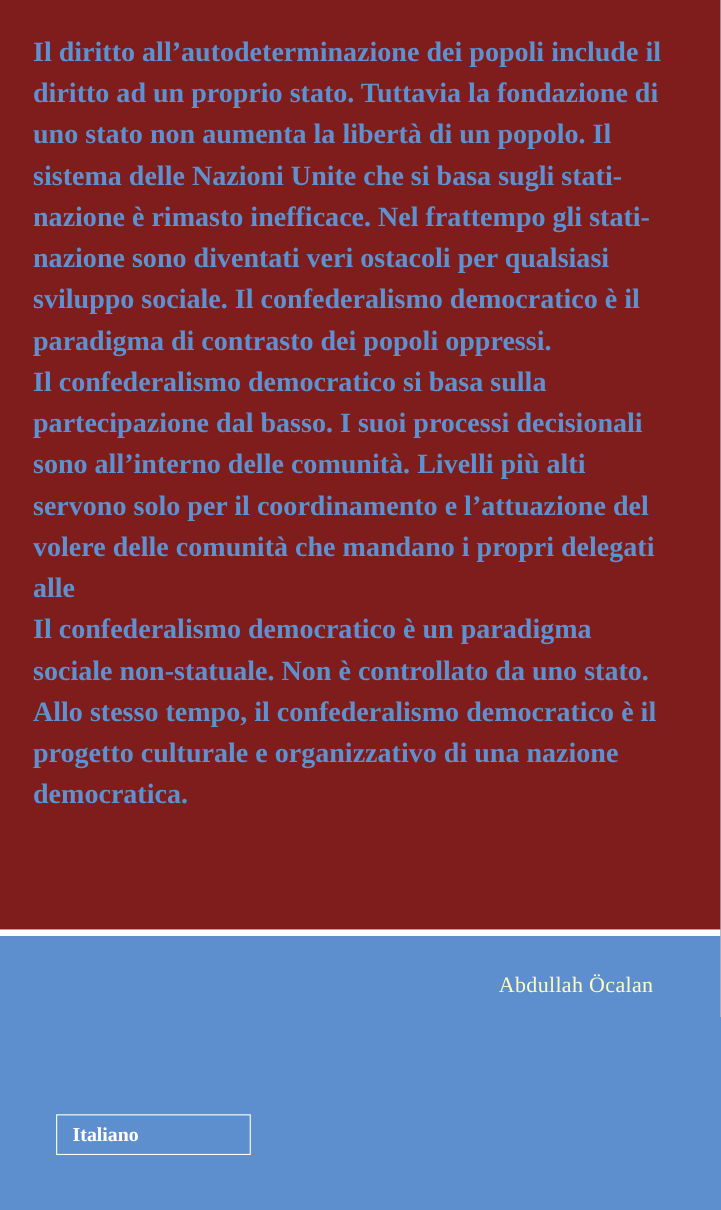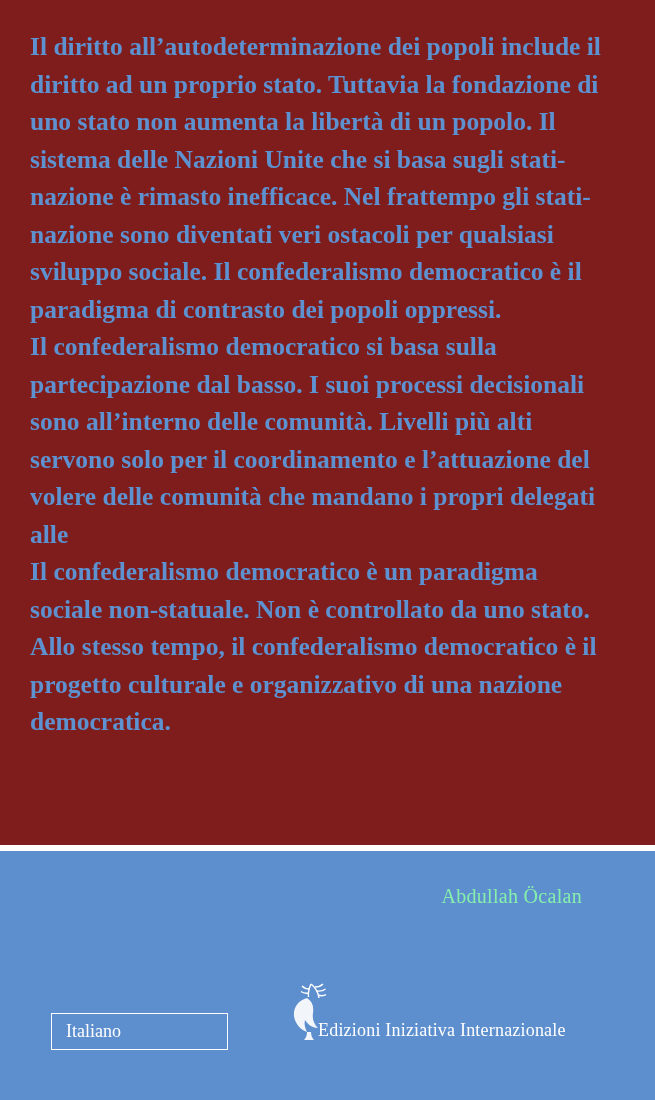--- a/index.html
+++ b/index.html
@@ -73,36 +73,37 @@
     position: absolute;
     left: 0;
     top: 845px;
     width: 655px;
     height: 6px;
     background: #ffffff;
   }
 
   .author {
     position: absolute;
-    right: 73px;
+    right: 61px;
     top: 885px;
-    color: #86efac;
+    color: #fef9c3;
     font-family: "Liberation Serif", serif;
     font-size: 20px;
     letter-spacing: 0.3px;
   }
 
   .lang-box {
     position: absolute;
     left: 51px;
     top: 1013px;
     width: 177px;
     height: 37px;
     border: 1.5px solid #ffffff;
     box-sizing: border-box;
+    font-weight: bold;
   }
   .lang-label {
     position: absolute;
     left: 14px;
     top: 7px;
     color: #ffffff;
     font-family: "Liberation Serif", serif;
     font-size: 18px;
   }
 
@@ -148,32 +149,14 @@
   <div class="divider"></div>
 
   <div class="bottom-panel"></div>
 
   <div class="author">Abdullah Öcalan</div>
 
   <div class="lang-box">
     <span class="lang-label">Italiano</span>
   </div>
 
-  <div class="publisher">
-    <span class="publisher-logo">
-      <svg width="46" height="62" viewBox="0 0 46 62" xmlns="http://www.w3.org/2000/svg">
-        <g fill="none" stroke="#ffffff" stroke-width="1.4">
-          <path d="M26 4 C30 7, 33 12, 34 18"></path>
-          <path d="M26 4 C24 8, 23 12, 23.5 17"></path>
-          <path d="M30 7 C33 7, 36 6, 38 4"></path>
-          <path d="M31.5 11 C35 11.5, 38 11, 40.5 9"></path>
-          <path d="M33 15 C36 16, 39 16, 41 14.5"></path>
-          <path d="M24.5 9 C21.5 9, 19 8, 17 6"></path>
-          <path d="M23.5 13 C20.5 13.5, 18 13, 16 11.5"></path>
-        </g>
-        <path d="M22 18 C14 20, 8 27, 9 36 C10 44, 16 50, 22 52 C20 48, 19 44, 20 40 C23 45, 28 48, 33 48 C29 44, 27 39, 28 33 C29 26, 27 21, 22 18 Z" fill="#ffffff" opacity="0.92"></path>
-        <path d="M22 52 C22 55, 21 58, 19 60 L29 60 C27 58, 26 55, 26 52 Z" fill="#ffffff" opacity="0.92"></path>
-      </svg>
-    </span>
-    <span class="publisher-name">Edizioni Iniziativa Internazionale</span>
-  </div>
 
 </div>
 
 </body></html>

